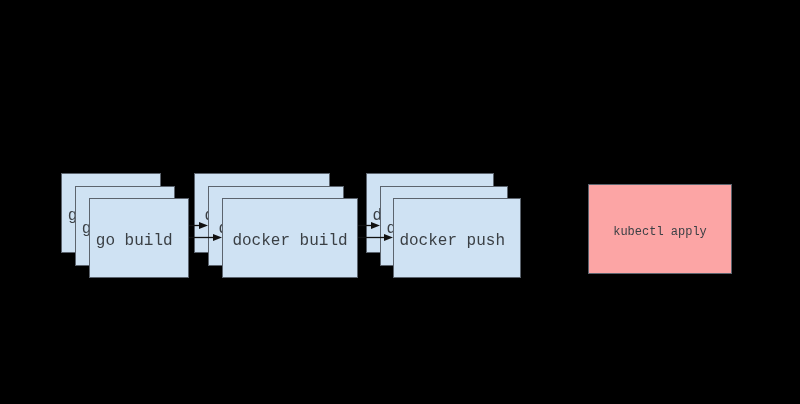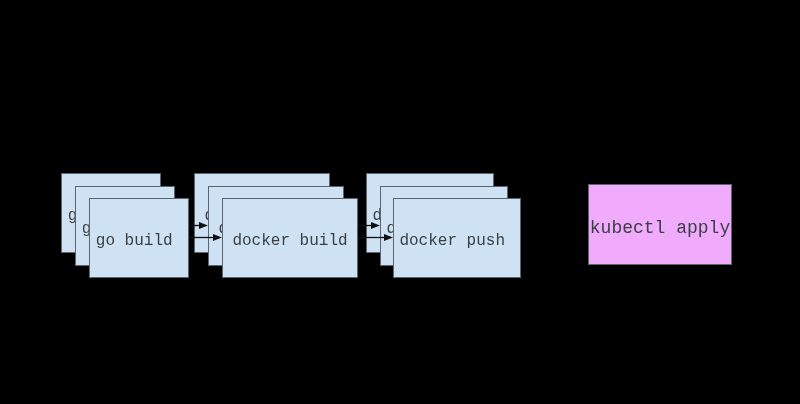--- a/index.html
+++ b/index.html
@@ -59,14 +59,14 @@
     </svg>
 <div class="box" style="left: 61px; top: 173px; width: 100px; height: 80px; z-index: 1; background: rgb(207, 226, 243); border: 1px solid rgb(92, 100, 110); color: rgb(58, 63, 68); font-size: 16px;"><span>go build </span></div>
     <div class="box" style="left: 75px; top: 186px; width: 100px; height: 80px; z-index: 3; background: rgb(207, 226, 243); border: 1px solid rgb(92, 100, 110); color: rgb(58, 63, 68); font-size: 16px;"><span>go build </span></div>
     <div class="box" style="left: 89px; top: 198px; width: 100px; height: 80px; z-index: 5; background: rgb(207, 226, 243); border: 1px solid rgb(92, 100, 110); color: rgb(58, 63, 68); font-size: 16px;"><span>go build </span></div>
     <div class="box" style="left: 194px; top: 173px; width: 136px; height: 80px; z-index: 1; background: rgb(207, 226, 243); border: 1px solid rgb(92, 100, 110); color: rgb(58, 63, 68); font-size: 16px;"><span>docker build</span></div>
     <div class="box" style="left: 208px; top: 186px; width: 136px; height: 80px; z-index: 3; background: rgb(207, 226, 243); border: 1px solid rgb(92, 100, 110); color: rgb(58, 63, 68); font-size: 16px;"><span>docker build</span></div>
     <div class="box" style="left: 222px; top: 198px; width: 136px; height: 80px; z-index: 5; background: rgb(207, 226, 243); border: 1px solid rgb(92, 100, 110); color: rgb(58, 63, 68); font-size: 16px;"><span>docker build</span></div>
     <div class="box" style="left: 366px; top: 173px; width: 128px; height: 80px; z-index: 1; background: rgb(207, 226, 243); border: 1px solid rgb(92, 100, 110); color: rgb(58, 63, 68); font-size: 16px;"><span>docker push </span></div>
     <div class="box" style="left: 380px; top: 186px; width: 128px; height: 80px; z-index: 3; background: rgb(207, 226, 243); border: 1px solid rgb(92, 100, 110); color: rgb(58, 63, 68); font-size: 16px;"><span>docker push </span></div>
     <div class="box" style="left: 393px; top: 198px; width: 128px; height: 80px; z-index: 5; background: rgb(207, 226, 243); border: 1px solid rgb(92, 100, 110); color: rgb(58, 63, 68); font-size: 16px;"><span>docker push </span></div>
-    <div class="box" style="left: 588px; top: 184px; width: 144px; height: 81px; z-index: 5; background: #f0abfc; border: 1px solid rgb(92, 100, 110); color: rgb(58, 63, 68); font-size: 18px;"><span>kubectl apply</span></div>
+    <div class="box" style="left: 588px; top: 184px; width: 144px; height: 90px; z-index: 5; background: #fca5a5; border: 1px solid rgb(92, 100, 110); color: rgb(58, 63, 68); font-size: 12px;"><span>kubectl apply</span></div>
   </div>
 
 </body></html>

